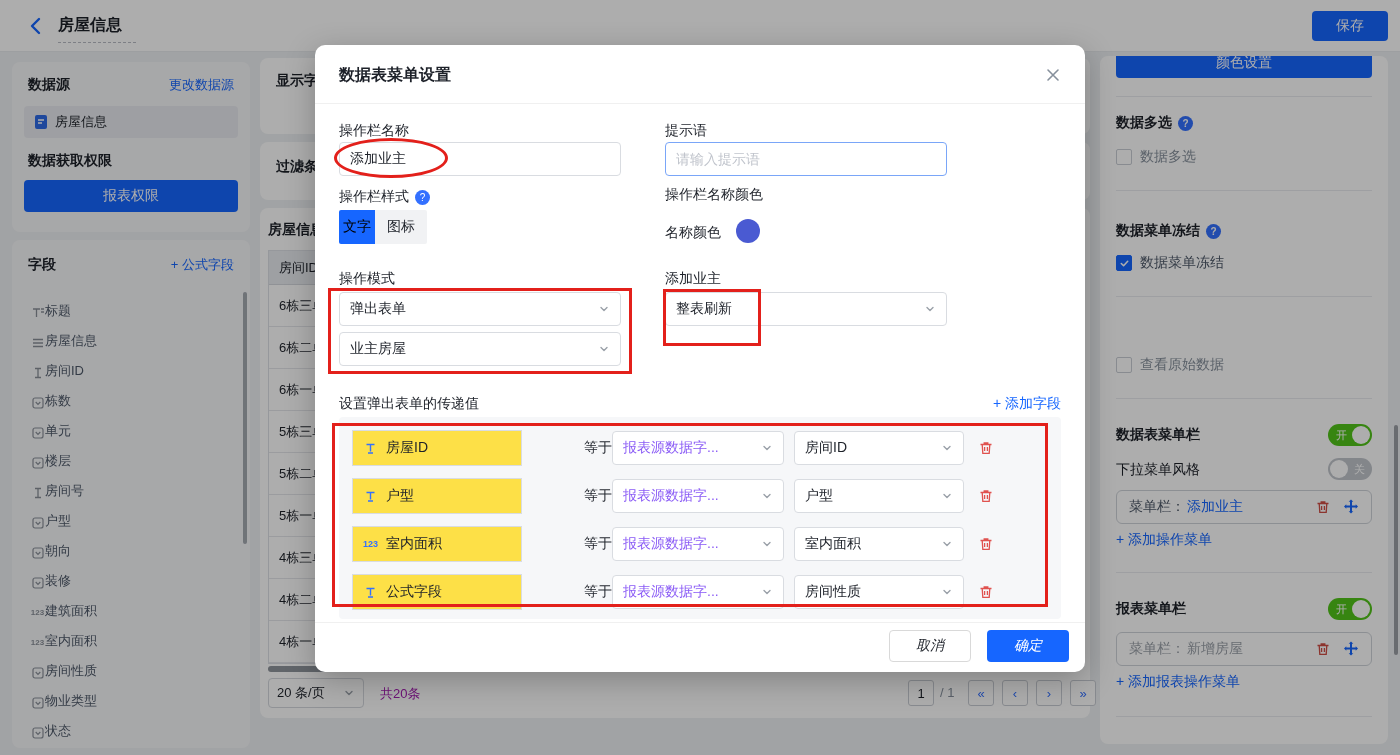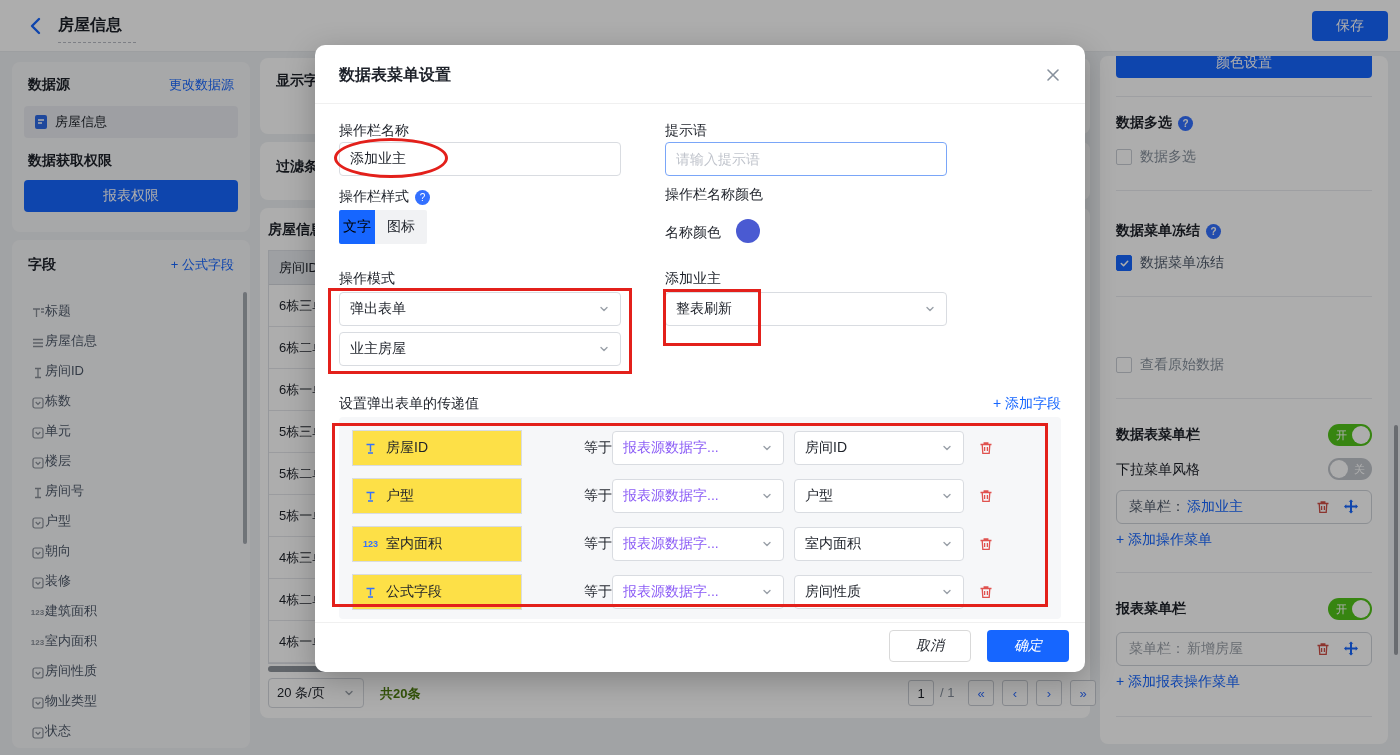--- a/index.html
+++ b/index.html
@@ -35,21 +35,21 @@
   .mcardA { left:260px; top:58px; width:830px; height:76px; background:#fff; }
   .mcardB { left:260px; top:142px; width:830px; height:58px; background:#fff; }
   .mcardC { left:260px; top:208px; width:830px; height:510px; background:#fff; }
   .mlabel { position:absolute; left:16px; top:14px; font-size:14px; font-weight:600; }
   .tbl { position:absolute; left:8px; top:42px; width:814px; border:1px solid #dde0e6; }
   .tbl-h { height:34px; background:#e9ecf1; border-bottom:1px solid #d4d8de; display:flex; align-items:center; padding-left:10px; font-size:13px; color:#1d2129; }
   .tbl-r { height:42px; background:#fff; border-bottom:1px solid #e5e6eb; display:flex; align-items:center; padding-left:10px; font-size:13px; }
   .hthumb { position:absolute; left:8px; top:458px; width:190px; height:6px; background:#90959c; border-radius:3px; }
   .pgbar { position:absolute; left:8px; top:470px; width:814px; height:30px; font-size:13px; }
   .pgsize { position:absolute; left:0; top:0; width:96px; height:30px; border:1px solid #d4d8de; border-radius:4px; background:#fff; display:flex; align-items:center; justify-content:space-between; padding:0 8px; cursor:pointer; }
-  .pgtotal { position:absolute; left:112px; top:7px; color:#4d7c0f;font-weight:bold; }
+  .pgtotal { position:absolute; left:112px; top:7px; color:#a21caf; }
   .pgnum { position:absolute; left:640px; top:2px; width:26px; height:26px; border:1px solid #c9cdd4; border-radius:3px; background:#fff; display:flex; align-items:center; justify-content:center; }
   .pgslash { position:absolute; left:672px; top:7px; color:#86909c; }
   .pgnav { position:absolute; top:2px; width:26px; height:26px; border:1px solid #c9cdd4; border-radius:3px; background:#fff; color:#3370ff; font-size:13px; display:flex; align-items:center; justify-content:center; cursor:pointer; }
 
   
   .rpanel { position:absolute; left:1100px; top:56px; width:288px; height:688px; background:#fff; border-radius:8px; overflow:hidden; z-index:1; }
   .rrow { position:absolute; left:16px; right:16px; }
   .rdiv { position:absolute; left:16px; right:16px; border-top:1px solid #e9ebef; }
   .rtitle { font-size:14px; font-weight:600; display:flex; align-items:center; gap:6px; }
   .help { width:15px; height:15px; border-radius:50%; background:#3370ff; color:#fff; font-size:10px; display:inline-flex; align-items:center; justify-content:center; cursor:pointer; }

